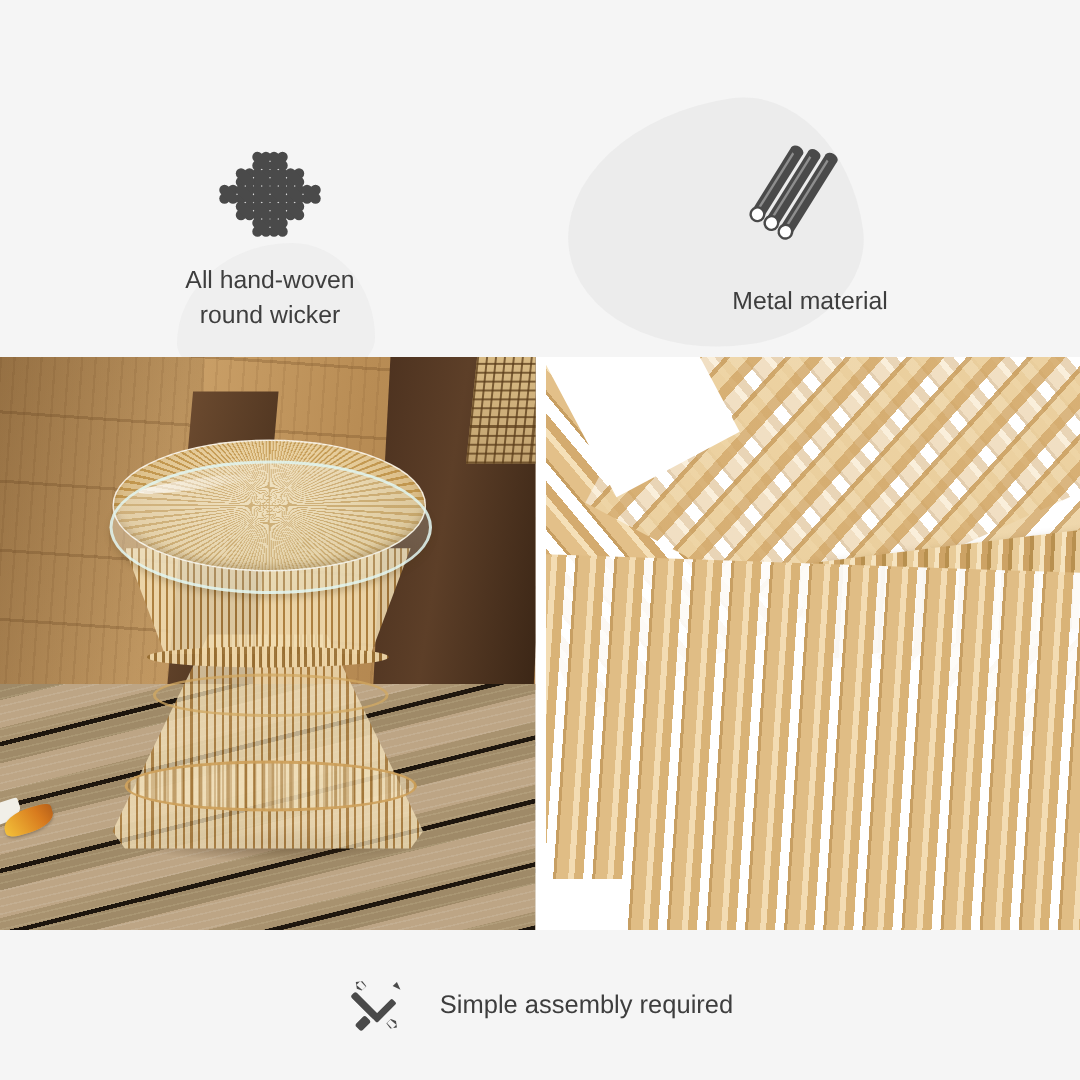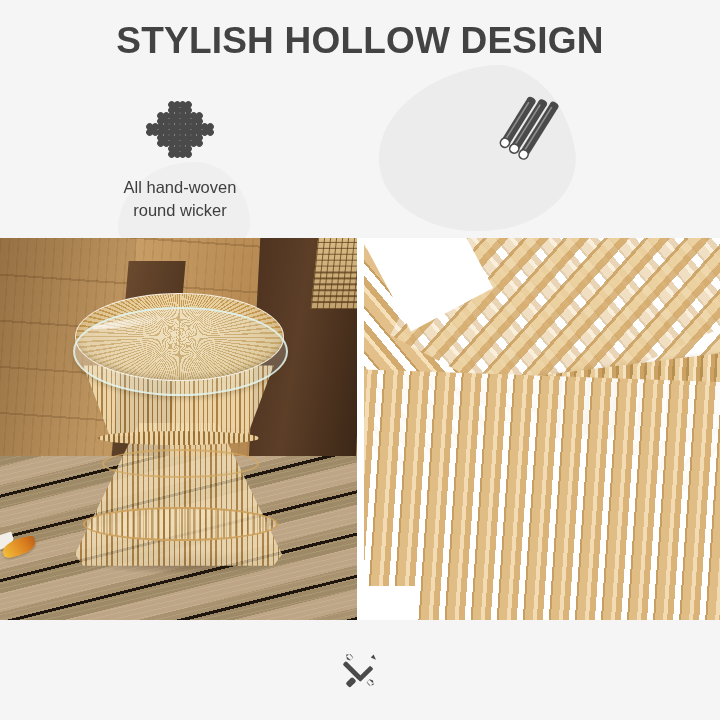--- a/index.html
+++ b/index.html
@@ -312,21 +312,20 @@
   svg { display: block; }
 </style>
 </head>
 <body>
 
 <div class="page">
 
   <div class="blob blob-right"></div>
   <div class="blob blob-left"></div>
 
-  <div class="title">STYLISH HOLLOW DESIGN</div>
 
   <div class="features">
 
     <div class="feature feature-wicker">
       <div class="feature-icon">
         <svg width="78" height="78" viewBox="0 0 78 78">
           <g fill="#4a4a4a">
 
             <g>
               <rect x="30" y="6" width="7" height="15" rx="3.5" transform="rotate(45 33.5 13.5)"></rect>
@@ -404,20 +403,21 @@
 
             <g transform="translate(42,0)">
               <rect x="0" y="0" width="9" height="58" fill="#4a4a4a"></rect>
               <rect x="2.4" y="0" width="1.6" height="58" fill="#8e8e8e"></rect>
               <ellipse cx="4.5" cy="58" rx="4.5" ry="4.6" fill="#ffffff" stroke="#4a4a4a" stroke-width="1.6"></ellipse>
               <ellipse cx="4.5" cy="0" rx="4.5" ry="3" fill="#4a4a4a"></ellipse>
             </g>
           </g>
         </svg>
       </div>
+      <div class="feature-label">Metal material</div>
     </div>
 
   </div>
 
   <div class="photos">
 
     <div class="photo photo-left">
       <div class="wall"></div>
       <div class="wall-shadow"></div>
       <div class="cabinet">
@@ -470,15 +470,16 @@
           <rect x="6.2" y="29.2" width="9.5" height="6.2" rx="1.8" transform="rotate(-45 10.95 32.3)"></rect>
 
           <path d="M6.2 4.6 L10.6 4.2 L13.2 7.5 L10.2 10.4 L6.9 9.2 Z"></path>
           <path d="M9.2 4.0 L12.8 7.8 L10.6 10.0 L6.6 6.6 Z" fill="#f5f5f5"></path>
           <rect x="9.6" y="9.4" width="4.8" height="22" rx="1.6" transform="rotate(-45 12 20.4)"></rect>
           <path d="M33.6 35.0 L29.2 35.6 L26.6 32.2 L29.6 29.3 L33.0 30.6 Z"></path>
           <path d="M30.6 35.8 L27.0 32.0 L29.2 29.8 L33.2 33.2 Z" fill="#f5f5f5"></path>
         </g>
       </svg>
     </div>
+    <div class="footer-label">Simple assembly required</div>
   </div>
 
 </div>
 
 </body></html>

